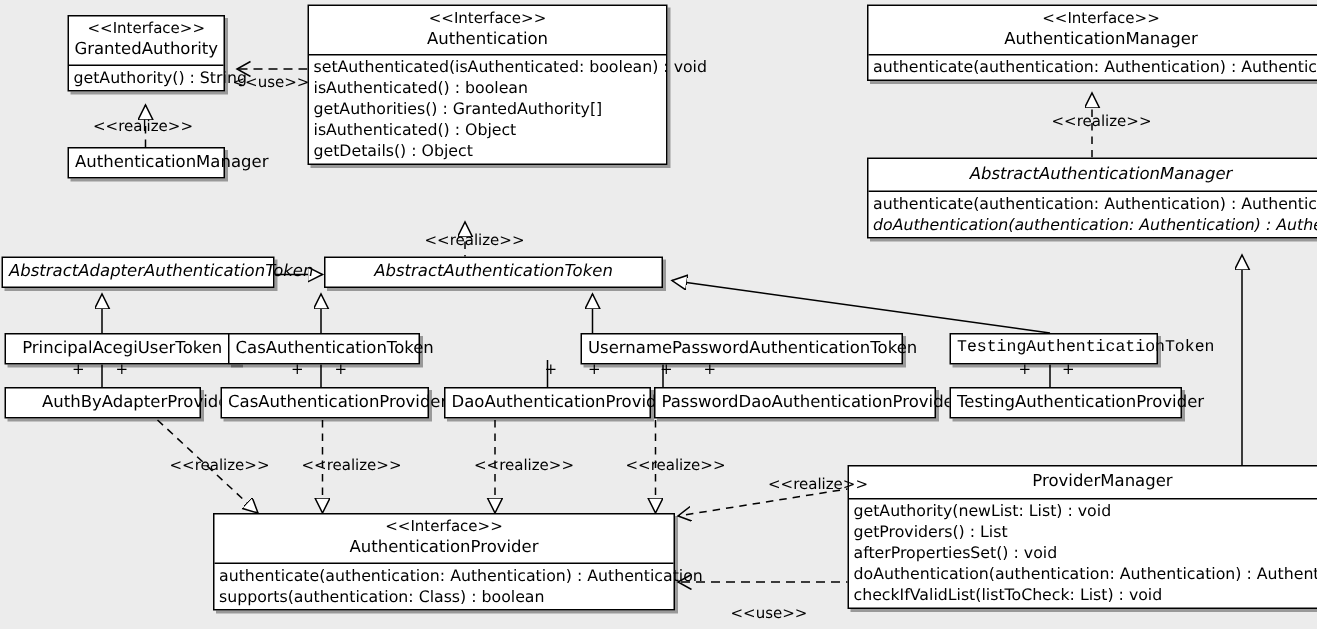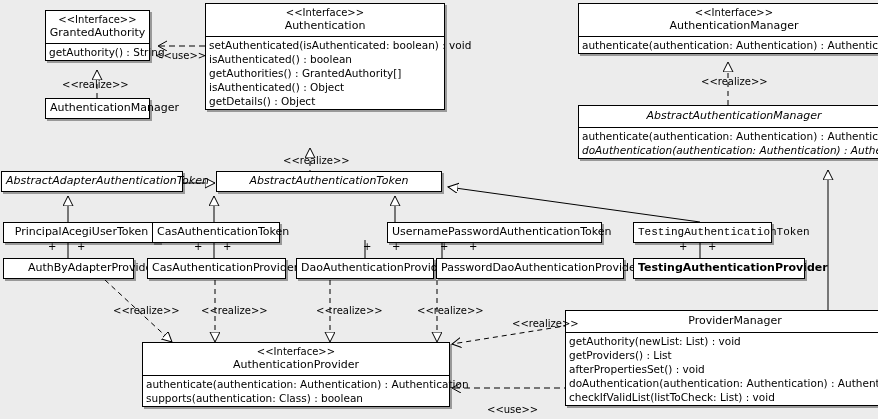--- a/index.html
+++ b/index.html
@@ -186,21 +186,21 @@
   </div>
 
   <div class="uml-class simple" style="left:296px;top:258px;width:138px;">
     <div class="cname">DaoAuthenticationProvider</div>
   </div>
 
   <div class="uml-class simple" style="left:436px;top:258px;width:188px;">
     <div class="cname">PasswordDaoAuthenticationProvider</div>
   </div>
 
-  <div class="uml-class simple" style="left:633px;top:258px;width:172px;font-weight:bold;">
+  <div class="uml-class simple" style="left:633px;top:258px;width:155px;">
     <div class="cname">TestingAuthenticationProvider</div>
   </div>
 
   <div class="edge-label" style="left:113px;top:305px;">&lt;&lt;realize&gt;&gt;</div>
   <div class="edge-label" style="left:201px;top:305px;">&lt;&lt;realize&gt;&gt;</div>
   <div class="edge-label" style="left:316px;top:305px;">&lt;&lt;realize&gt;&gt;</div>
   <div class="edge-label" style="left:417px;top:305px;">&lt;&lt;realize&gt;&gt;</div>
   <div class="edge-label" style="left:512px;top:318px;">&lt;&lt;realize&gt;&gt;</div>
 
   <div class="uml-class" style="left:142px;top:342px;width:308px;">

